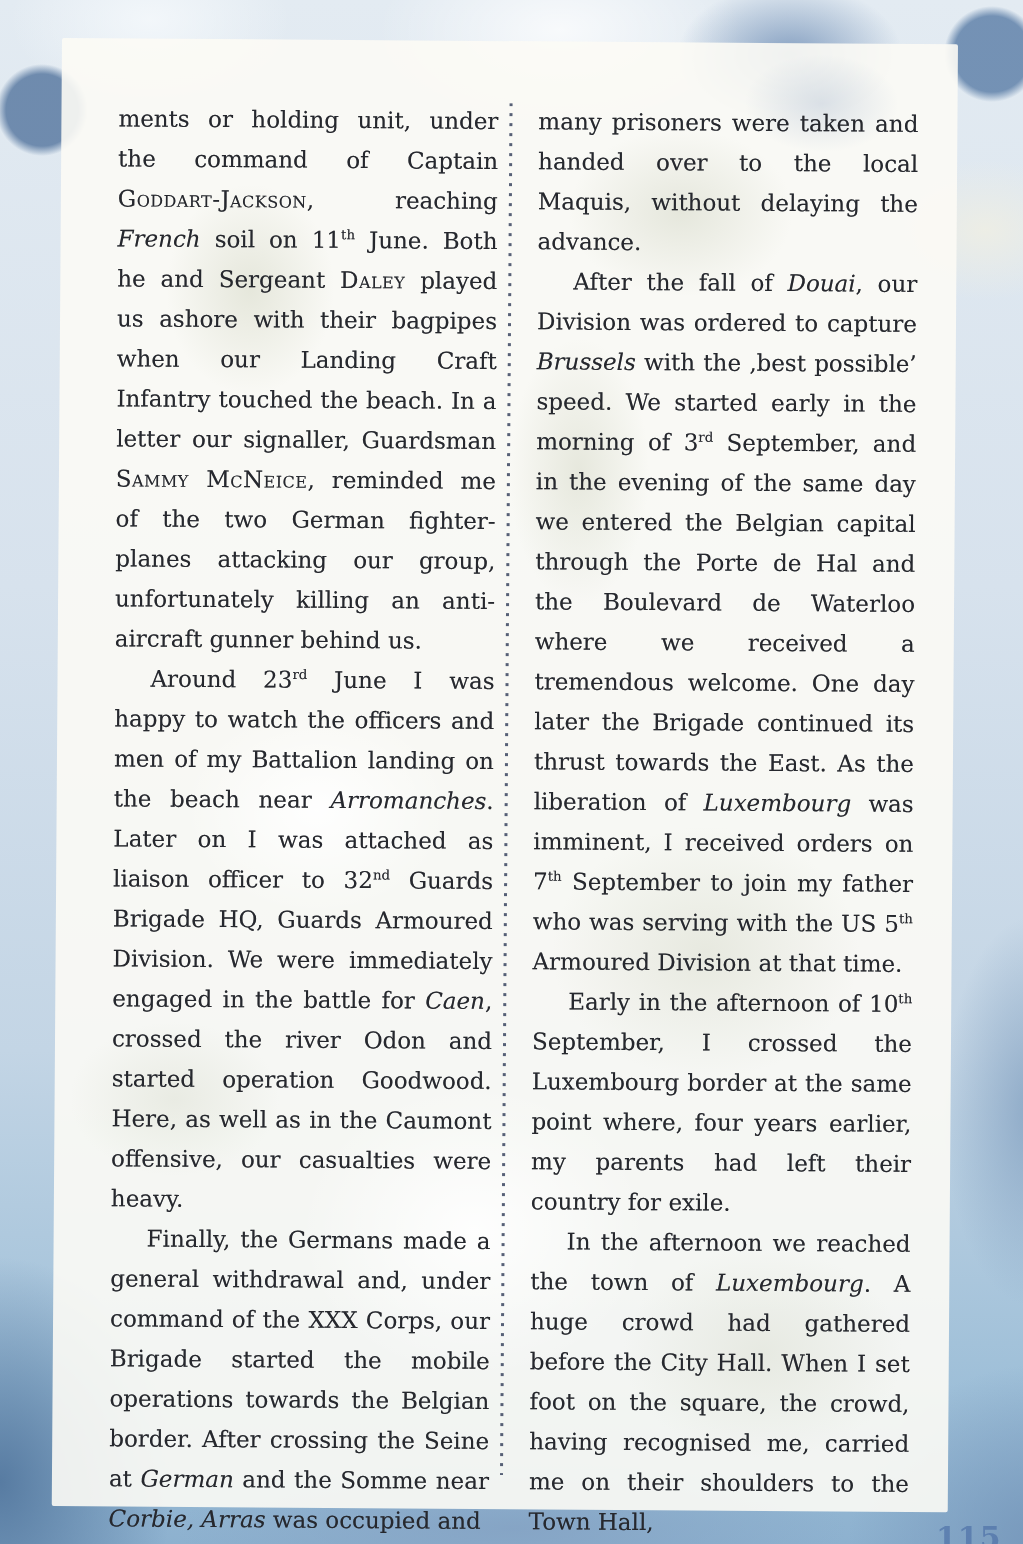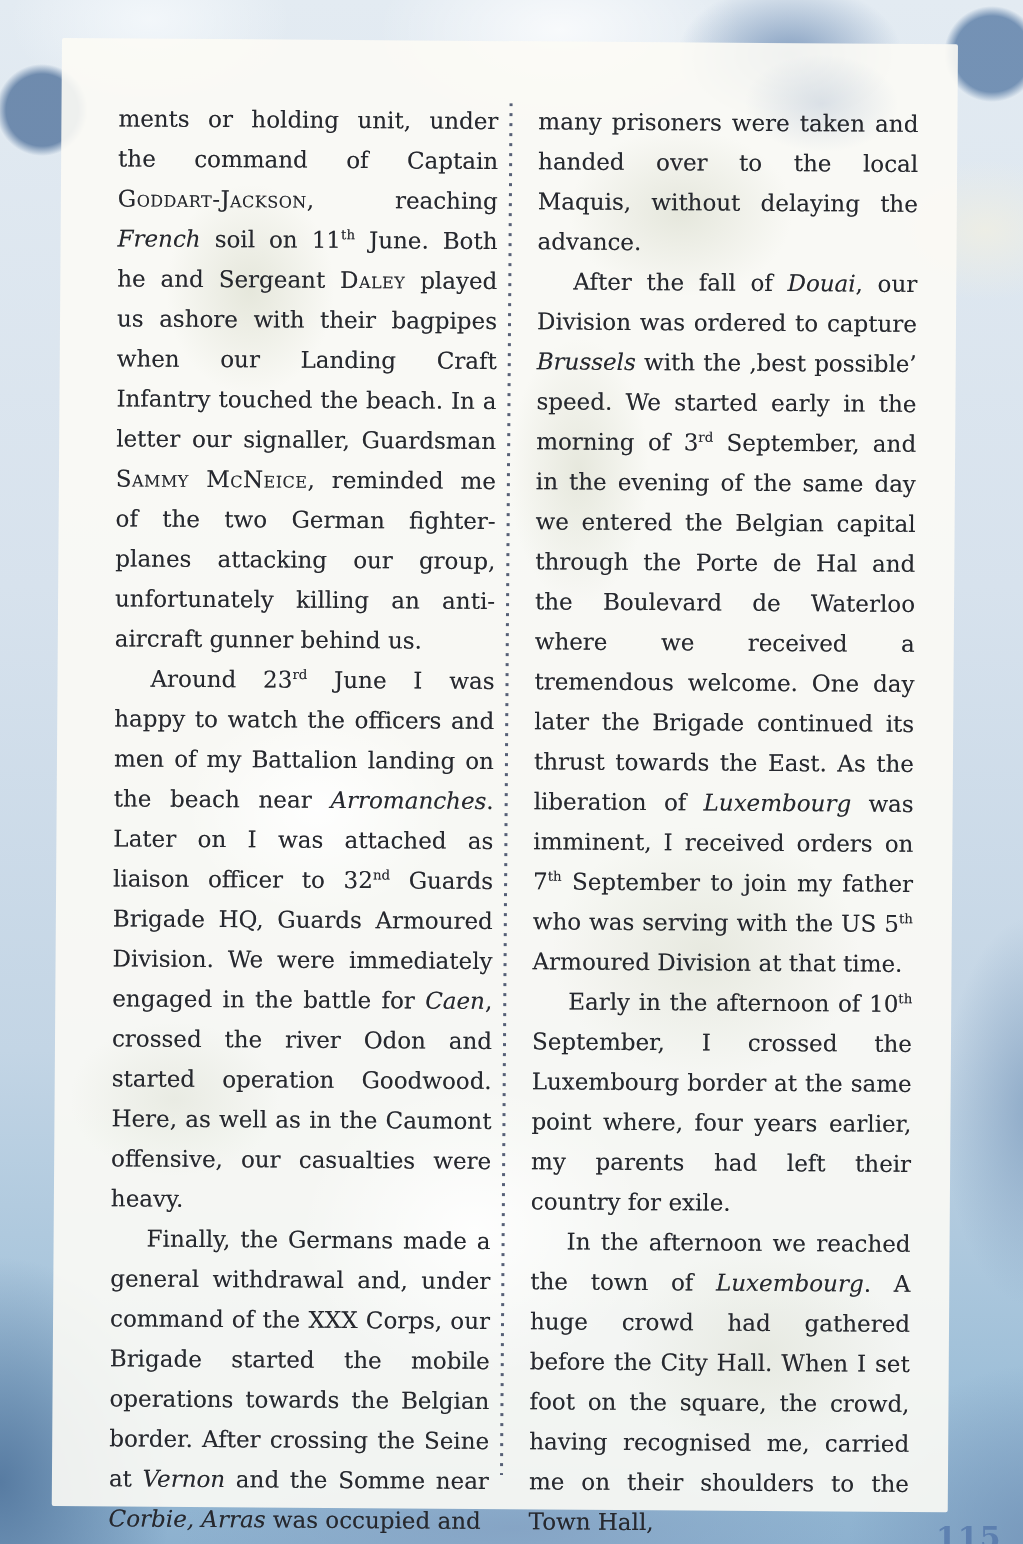--- a/index.html
+++ b/index.html
@@ -101,21 +101,21 @@
 </style>
 </head>
 <body>
 
 <div class="page">
   <div class="bg"></div>
   <div class="panel">
     <div class="col col-left">
         <p><span>ments or holding unit, under the command of Captain </span><span class="sc">Goddart-Jackson</span><span>, reaching </span><span class="it">French</span><span> soil on 11</span><span class="sup">th</span><span> June. Both he and Sergeant </span><span class="sc">Daley</span><span> played us ashore with their bagpipes when our Landing Craft Infantry touched the beach. In a letter our signaller, Guardsman </span><span class="sc">Sammy McNeice</span><span>, reminded me of the two German fighter-planes attacking our group, unfortunately killing an anti-aircraft gunner behind us.</span></p>
         <p class="indent"><span>Around 23</span><span class="sup">rd</span><span> June I was happy to watch the officers and men of my Battalion landing on the beach near </span><span class="it">Arromanches</span><span>. Later on I was attached as liaison officer to 32</span><span class="sup">nd</span><span> Guards Brigade HQ, Guards Armoured Division. We were immediately engaged in the battle for </span><span class="it">Caen</span><span>, crossed the river Odon and started operation Goodwood. Here, as well as in the Caumont offensive, our casualties were heavy.</span></p>
-        <p class="indent"><span>Finally, the Germans made a general withdrawal and, under command of the XXX Corps, our Brigade started the mobile operations towards the Belgian border. After crossing the Seine at </span><span class="it">Vernon</span><span> and the Somme near </span><span class="it">Corbie, Arras</span><span> was occupied and</span></p>
+        <p class="indent"><span>Finally, the Germans made a general withdrawal and, under command of the XXX Corps, our Brigade started the mobile operations towards the Belgian border. After crossing the Seine at </span><span class="it">German</span><span> and the Somme near </span><span class="it">Corbie, Arras</span><span> was occupied and</span></p>
       </div>
     <div class="divider"></div>
     <div class="col col-right">
         <p><span>many prisoners were taken and handed over to the local Maquis, without delaying the advance.</span></p>
         <p class="indent"><span>After the fall of </span><span class="it">Douai</span><span>, our Division was ordered to capture </span><span class="it">Brussels</span><span> with the ‚best possible’ speed. We started early in the morning of 3</span><span class="sup">rd</span><span> September, and in the evening of the same day we entered the Belgian capital through the Porte de Hal and the Boulevard de Waterloo where we received a tremendous welcome. One day later the Brigade continued its thrust towards the East. As the liberation of </span><span class="it">Luxembourg</span><span> was imminent, I received orders on 7</span><span class="sup">th</span><span> September to join my father who was serving with the US 5</span><span class="sup">th</span><span> Armoured Division at that time.</span></p>
         <p class="indent"><span>Early in the afternoon of 10</span><span class="sup">th</span><span> September, I crossed the Luxembourg border at the same point where, four years earlier, my parents had left their country for exile.</span></p>
         <p class="indent"><span>In the afternoon we reached the town of </span><span class="it">Luxembourg</span><span>. A huge crowd had gathered before the City Hall. When I set foot on the square, the crowd, having recognised me, carried me on their shoulders to the Town Hall,</span></p>
       </div>
   </div>
   <div class="page-number">115</div>

